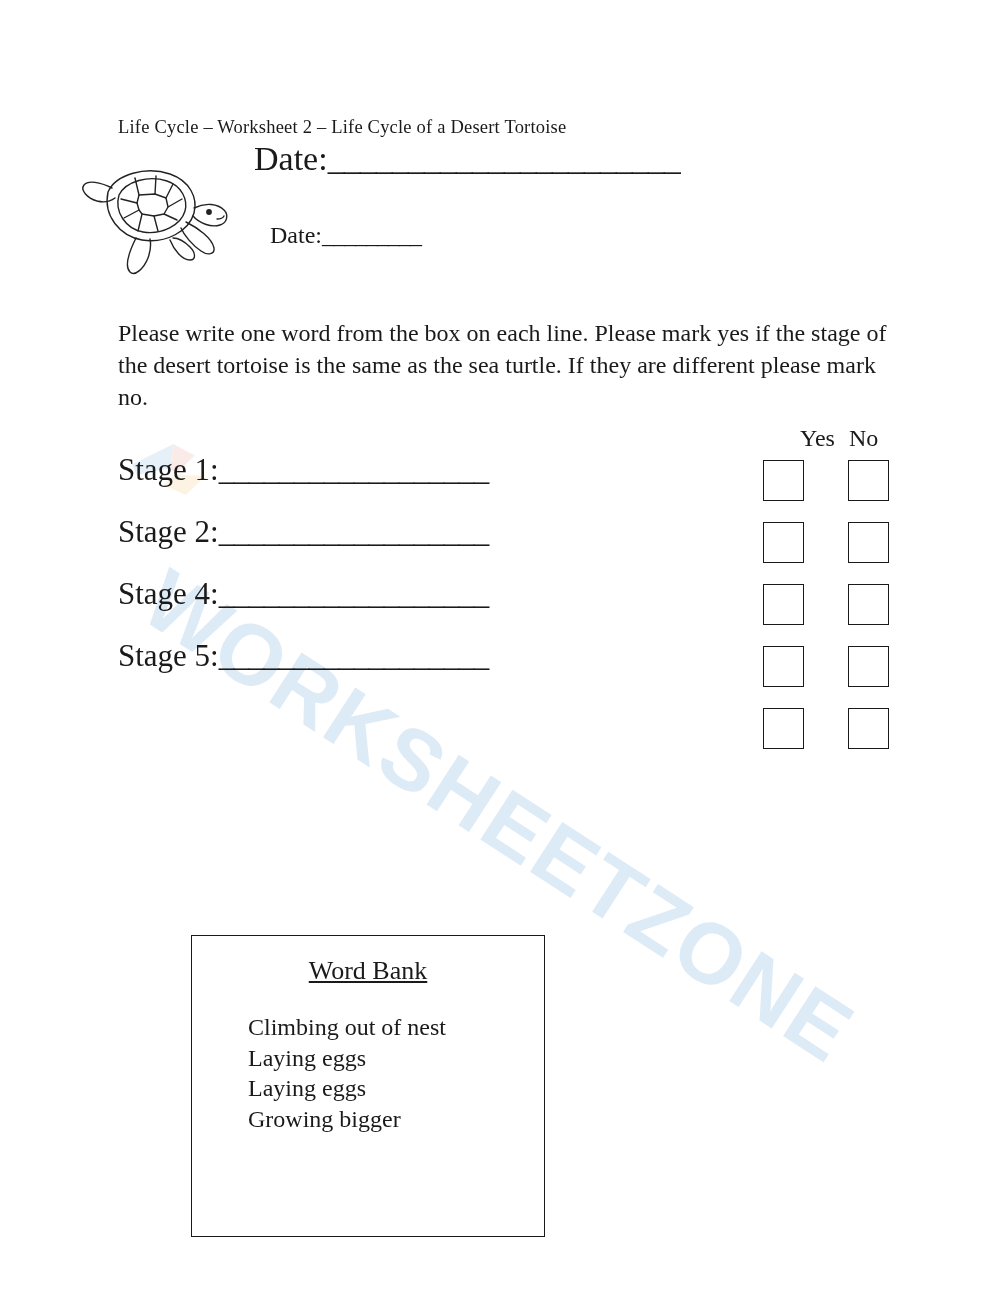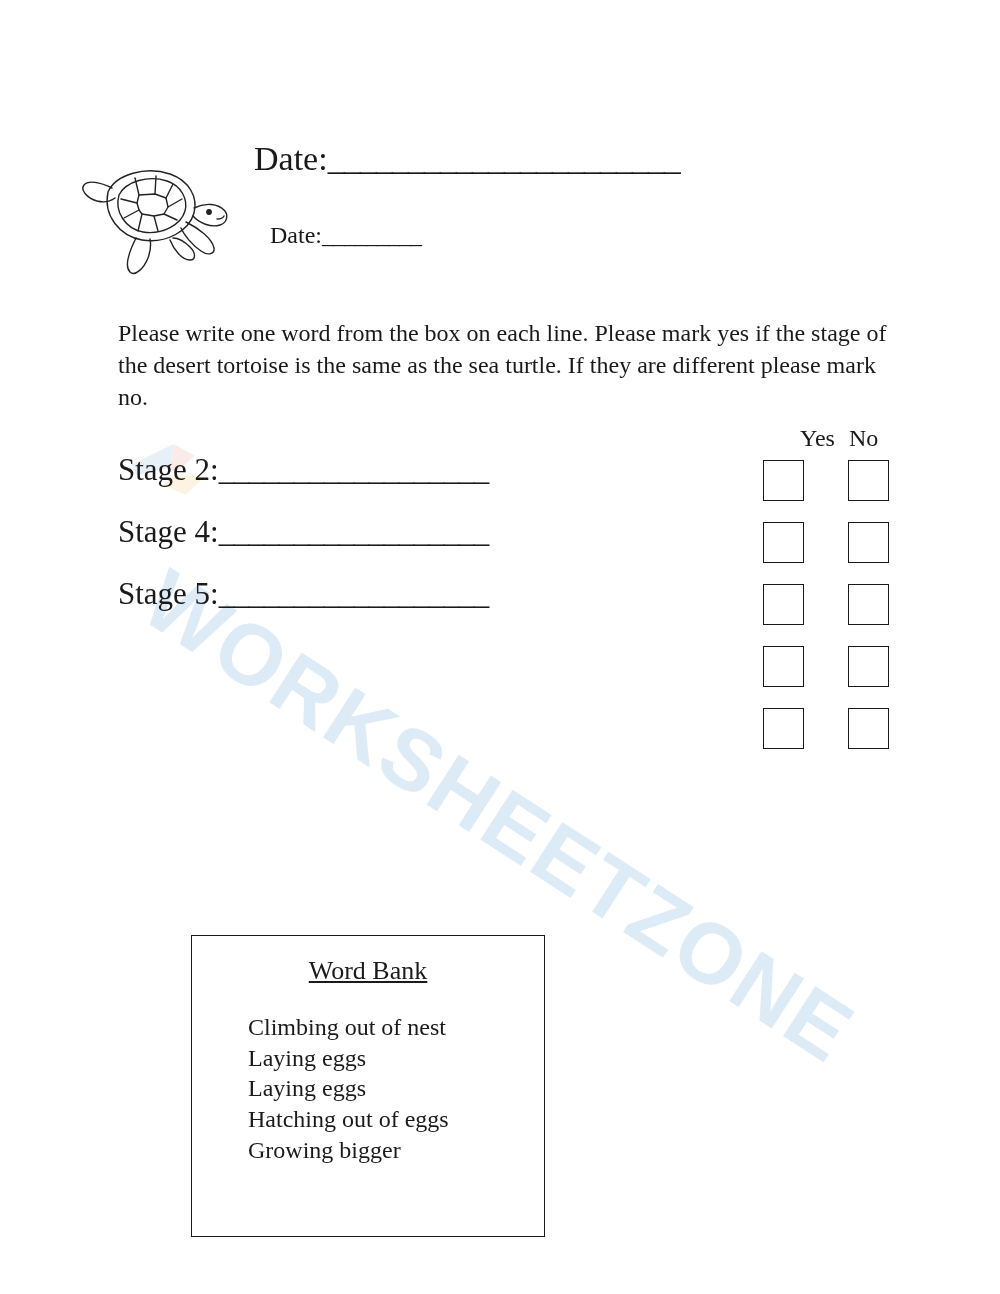--- a/index.html
+++ b/index.html
@@ -186,20 +186,21 @@
       <path d="M10 60 L34 20 L44 42 L20 66 Z" fill="#cfe3f5"></path>
       <path d="M34 20 L58 18 L52 44 L44 42 Z" fill="#f6d9d2"></path>
       <path d="M52 44 L78 30 L72 56 L48 60 Z" fill="#fde9c8"></path>
     </g>
   </svg>
   <div class="wm-text">WORKSHEETZONE</div>
 </div>
 
 <div class="page">
 
+  <div class="doc-title">Life Cycle – Worksheet 2 – Life Cycle of a Desert Tortoise</div>
 
   <svg class="turtle-art" viewBox="0 0 170 130">
     <g fill="none" stroke="#222" stroke-width="1.4" stroke-linejoin="round" stroke-linecap="round">
 
       <path d="M30 42 C38 24 68 16 92 24 C112 31 120 48 116 63 C111 81 88 94 64 90 C42 86 25 66 30 42 Z"></path>
 
       <path d="M41 45 C48 31 71 25 89 31 C104 36 110 50 107 61 C103 75 84 85 65 82 C48 79 36 62 41 45 Z"></path>
 
       <path d="M57 28 L61 45"></path>
       <path d="M78 26 L77 44"></path>
@@ -234,20 +235,23 @@
     <span>Date:</span><span class="fill-rule">_________</span>
   </div>
 
   <div class="instructions">Please write one word from the box on each line. Please mark yes if the stage of the desert tortoise is the same as the sea turtle.  If they are different please mark no.</div>
 
   <div class="yn-header yn-yes">Yes</div>
   <div class="yn-header yn-no">No</div>
 
   <div class="stages">
     <div class="stage-row">
+      <div class="stage-text"><span class="stage-label">Stage 1:</span><span class="stage-blank">__________________</span></div>
+    </div>
+    <div class="stage-row">
       <div class="stage-text"><span class="stage-label">Stage 2:</span><span class="stage-blank">__________________</span></div>
     </div>
     <div class="stage-row">
       <div class="stage-text"><span class="stage-label">Stage 4:</span><span class="stage-blank">__________________</span></div>
     </div>
     <div class="stage-row">
       <div class="stage-text"><span class="stage-label">Stage 5:</span><span class="stage-blank">__________________</span></div>
     </div>
   </div>
 
@@ -273,18 +277,17 @@
       <div class="cb cb-no"></div>
     </div>
   </div>
 
   <div class="word-bank">
     <div class="wb-title">Word Bank</div>
     <div class="wb-list">
       <div class="wb-item">Climbing out of nest</div>
       <div class="wb-item">Laying eggs</div>
       <div class="wb-item">Laying eggs</div>
-      <div class="wb-item">Hatching out of eggs</div>
       <div class="wb-item">Growing bigger</div>
     </div>
   </div>
 
 </div>
 
 </body></html>

